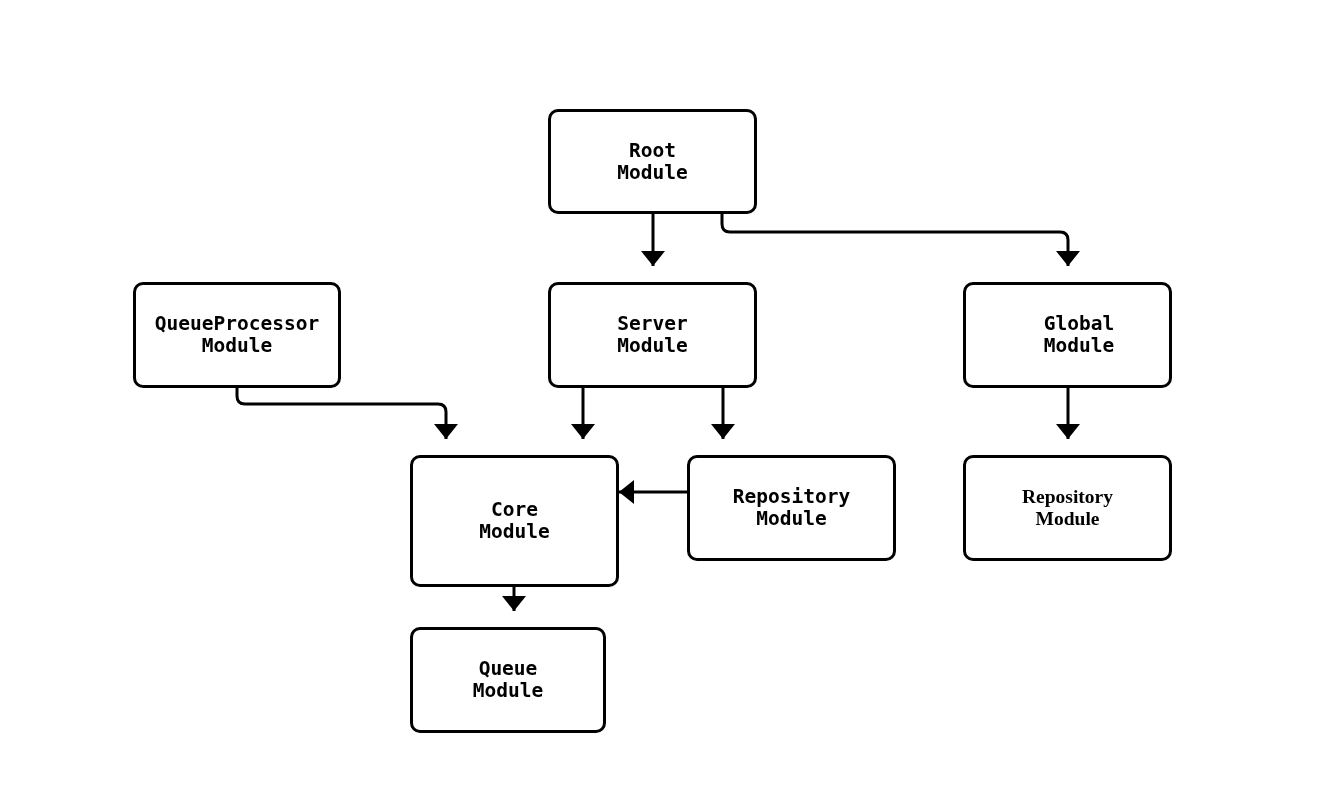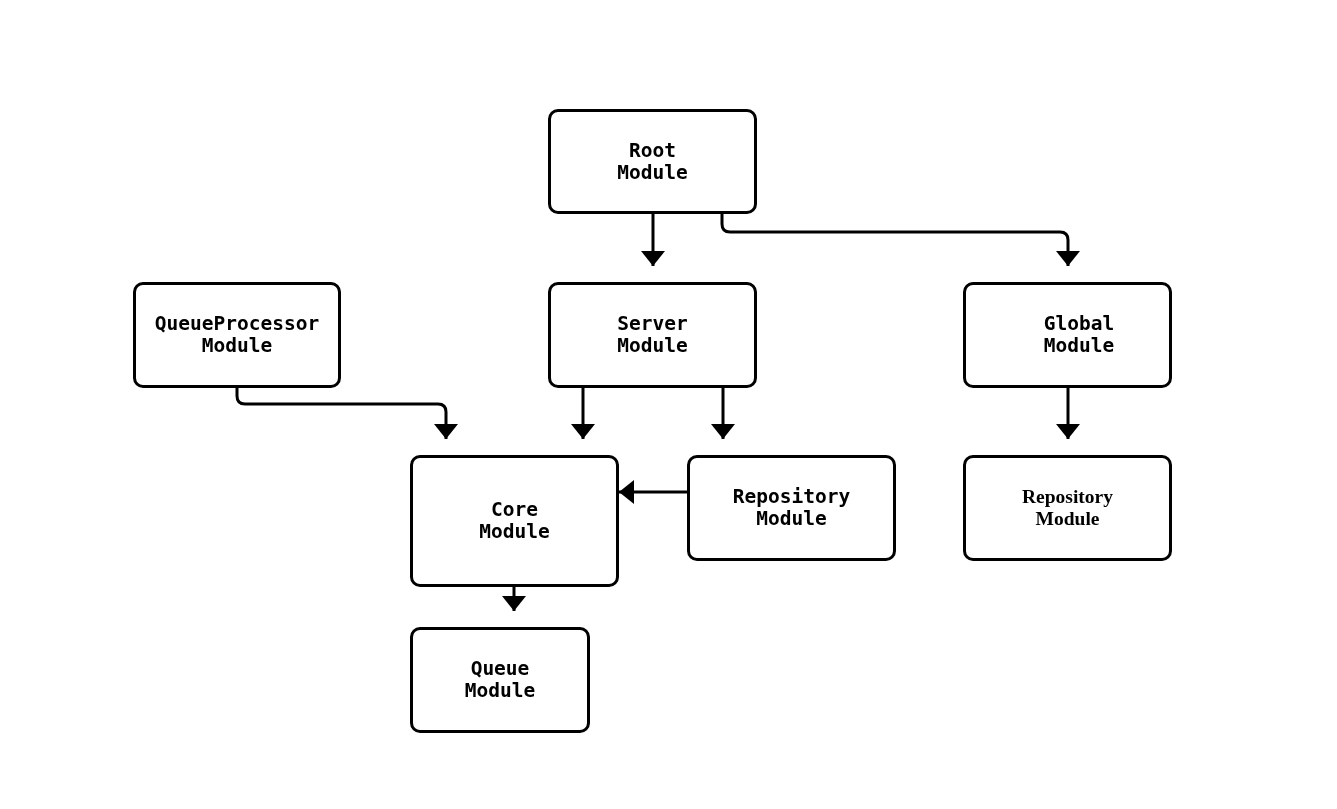--- a/index.html
+++ b/index.html
@@ -91,18 +91,18 @@
         <div>Module</div>
       </div>
       <div class="node" style="left: 687px; top: 439px; width: 209px; height: 106px;">
         <div>Repository</div>
         <div>Module</div>
       </div>
       <div class="node" style="left: 963px; top: 439px; width: 209px; height: 106px; font-family: Liberation Serif, serif;">
         <div>Repository</div>
         <div>Module</div>
       </div>
-      <div class="node" style="left: 410px; top: 611px; width: 180px; height: 106px;">
+      <div class="node" style="left: 410px; top: 611px; width: 196px; height: 106px;">
         <div>Queue</div>
         <div>Module</div>
       </div>
     </div>
 </div>
 
 </body></html>

